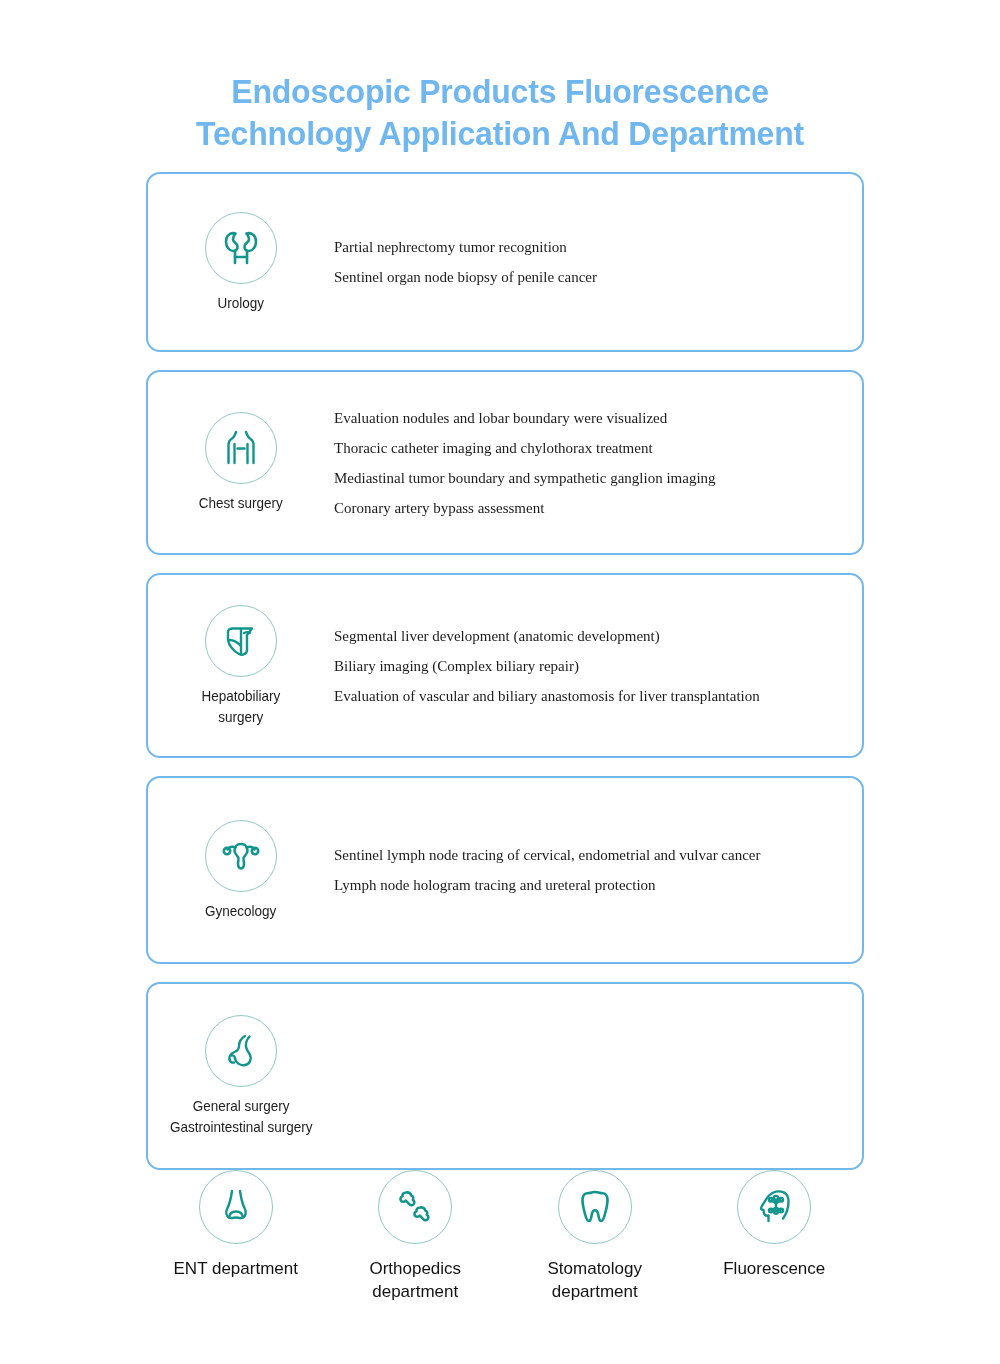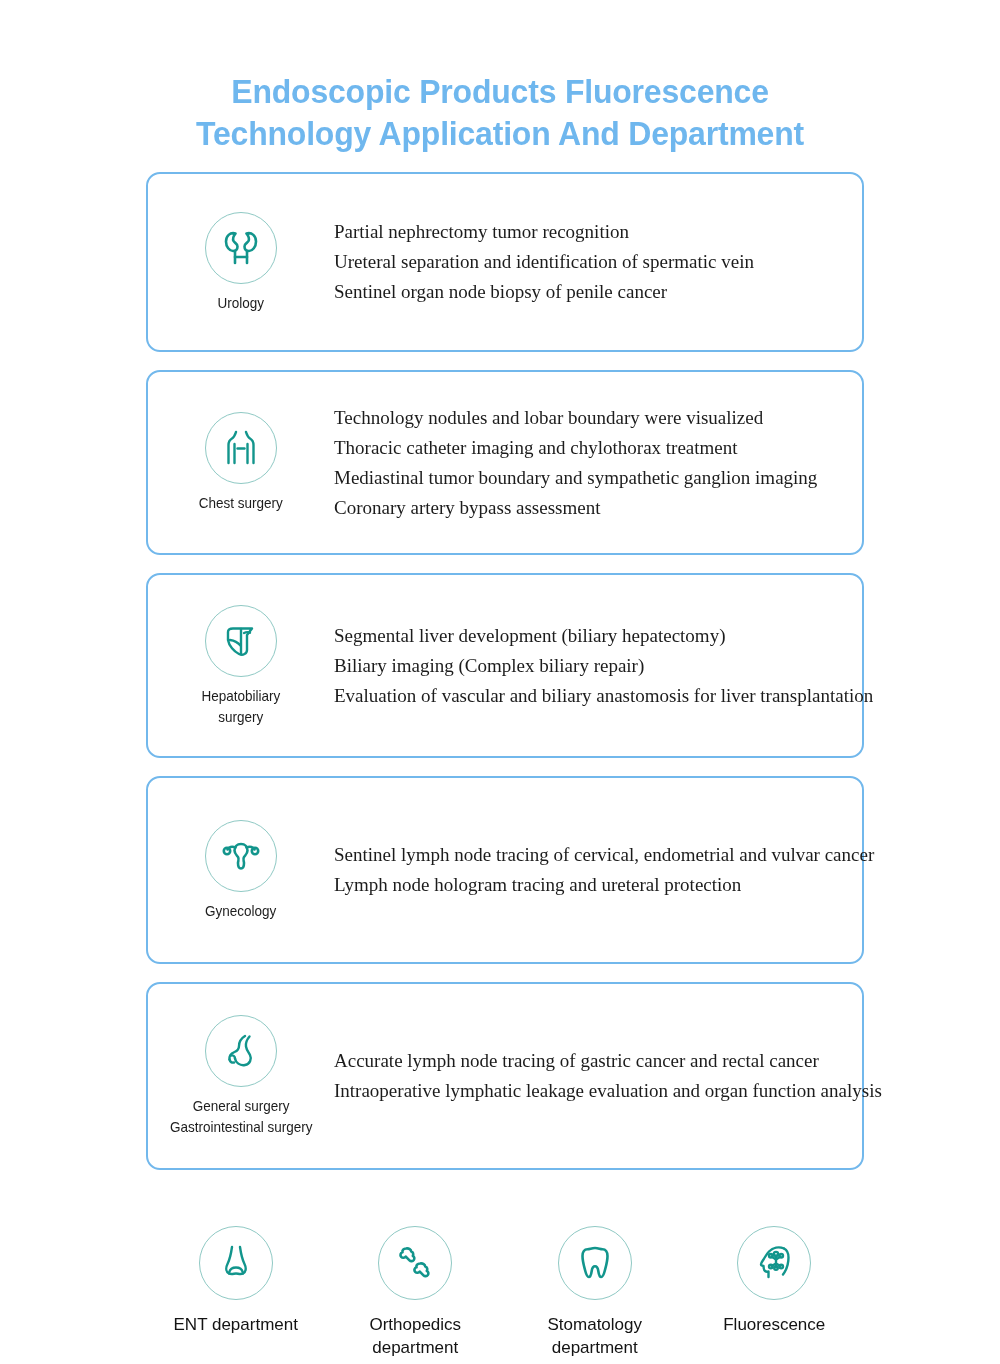--- a/index.html
+++ b/index.html
@@ -85,31 +85,31 @@
     line-height: 21px;
     transform: scaleX(0.9);
   }
 
   .card-body {
     flex: 1 1 auto;
     padding-right: 26px;
   }
   .bullet {
     font-family: "Liberation Serif", serif;
-    font-size: 19px;
+    font-size: 15px;
     line-height: 30px;
     color: #1c1c1c;
     white-space: nowrap;
   }
 
   
   .depts {
     position: absolute;
     left: 146px;
-    top: 1226px;
+    top: 1170px;
     width: 718px;
     display: flex;
   }
   .dept {
     width: 180px;
     display: flex;
     flex-direction: column;
     align-items: center;
   }
   .dept .circ {
@@ -147,42 +147,41 @@
             <path d="M29 24 L29 36"></path>
             <path d="M17 30 L29 30"></path>
           </svg>
         </div>
         <div class="icon-label">
           <span>Urology</span>
         </div>
       </div>
       <div class="card-body">
         <div class="bullet">Partial nephrectomy tumor recognition</div>
-        <div class="bullet">Ureteral separation and identification of spermatic vein</div>
         <div class="bullet">Sentinel organ node biopsy of penile cancer</div>
       </div>
     </div>
 
     <div class="card card-h2">
       <div class="card-icon-col">
         <div class="circ">
           <svg width="44" height="44" viewBox="0 0 44 44" fill="none" stroke="#12958c" stroke-width="2.4" stroke-linecap="round" stroke-linejoin="round">
             <path d="M17 6 C16 9 15.5 11 13 12.5 C10.5 14 9.5 16 9.5 19 L9.5 37"></path>
             <path d="M27 6 C28 9 28.5 11 31 12.5 C33.5 14 34.5 16 34.5 19 L34.5 37"></path>
             <path d="M15.5 18 L15.5 37"></path>
             <path d="M28.5 18 L28.5 37"></path>
             <path d="M18.5 22.5 L25.5 22.5"></path>
           </svg>
         </div>
         <div class="icon-label">
           <span>Chest surgery</span>
         </div>
       </div>
       <div class="card-body">
-        <div class="bullet">Technology nodules and lobar boundary were visualized</div>
+        <div class="bullet">Evaluation nodules and lobar boundary were visualized</div>
         <div class="bullet">Thoracic catheter imaging and chylothorax treatment</div>
         <div class="bullet">Mediastinal tumor boundary and sympathetic ganglion imaging</div>
         <div class="bullet">Coronary artery bypass assessment</div>
       </div>
     </div>
 
     <div class="card card-h3">
       <div class="card-icon-col">
         <div class="circ">
           <svg width="46" height="42" viewBox="0 0 46 42" fill="none" stroke="#12958c" stroke-width="2.4" stroke-linecap="round" stroke-linejoin="round">
@@ -191,21 +190,21 @@
             <path d="M12 20 C16 20.5 20 22.5 22.5 25.5"></path>
             <path d="M26 13 C28 12 30.5 12 32 12.8"></path>
           </svg>
         </div>
         <div class="icon-label">
           <span>Hepatobiliary</span><br>
           <span>surgery</span>
         </div>
       </div>
       <div class="card-body">
-        <div class="bullet">Segmental liver development (biliary hepatectomy)</div>
+        <div class="bullet">Segmental liver development (anatomic development)</div>
         <div class="bullet">Biliary imaging (Complex biliary repair)</div>
         <div class="bullet">Evaluation of vascular and biliary anastomosis for liver transplantation</div>
       </div>
     </div>
 
     <div class="card card-h4">
       <div class="card-icon-col">
         <div class="circ">
           <svg width="48" height="42" viewBox="0 0 48 42" fill="none" stroke="#12958c" stroke-width="2.6" stroke-linecap="round" stroke-linejoin="round">
             <path d="M24 9 C20 9 17.5 12 17.5 15.5 C17.5 18.5 19.5 20 21 22 C22.5 24 21 26 21 28 C21 31 22.2 33.5 24 33.5 C25.8 33.5 27 31 27 28 C27 26 25.5 24 27 22 C28.5 20 30.5 18.5 30.5 15.5 C30.5 12 28 9 24 9 Z"></path>
@@ -232,24 +231,20 @@
             <path d="M26 7 C22 9.5 20 13 20 17 C20 20 18 22 15.5 23 C12 24.5 10 27 10.5 30.5"></path>
             <path d="M30.5 7.5 C27.5 11 26.5 14 27 17.5 C27.5 21 29.5 23 31 26 C33 30 31 35 26 36 C21 37 16.5 33.5 16 29.5"></path>
             <path d="M10.5 30.5 C11 33 13 34 15 33.5"></path>
             <path d="M16 29.5 C16 27 14 26 12 26.5"></path>
           </svg>
         </div>
         <div class="icon-label">
           <span>General surgery</span><br>
           <span>Gastrointestinal surgery</span>
         </div>
-      </div>
-      <div class="card-body">
-        <div class="bullet">Accurate lymph node tracing of gastric cancer and rectal cancer</div>
-        <div class="bullet">Intraoperative lymphatic leakage evaluation and organ function analysis</div>
       </div>
     </div>
 
   </div>
 
   <div class="depts">
 
     <div class="dept">
       <div class="circ">
         <svg width="44" height="46" viewBox="0 0 44 46" fill="none" stroke="#12958c" stroke-width="2.4" stroke-linecap="round" stroke-linejoin="round">

